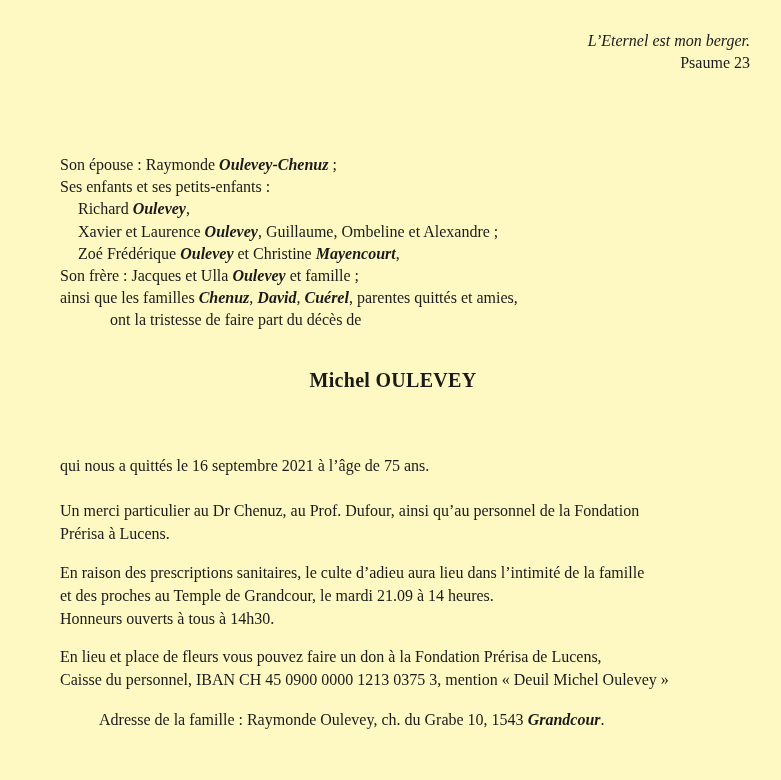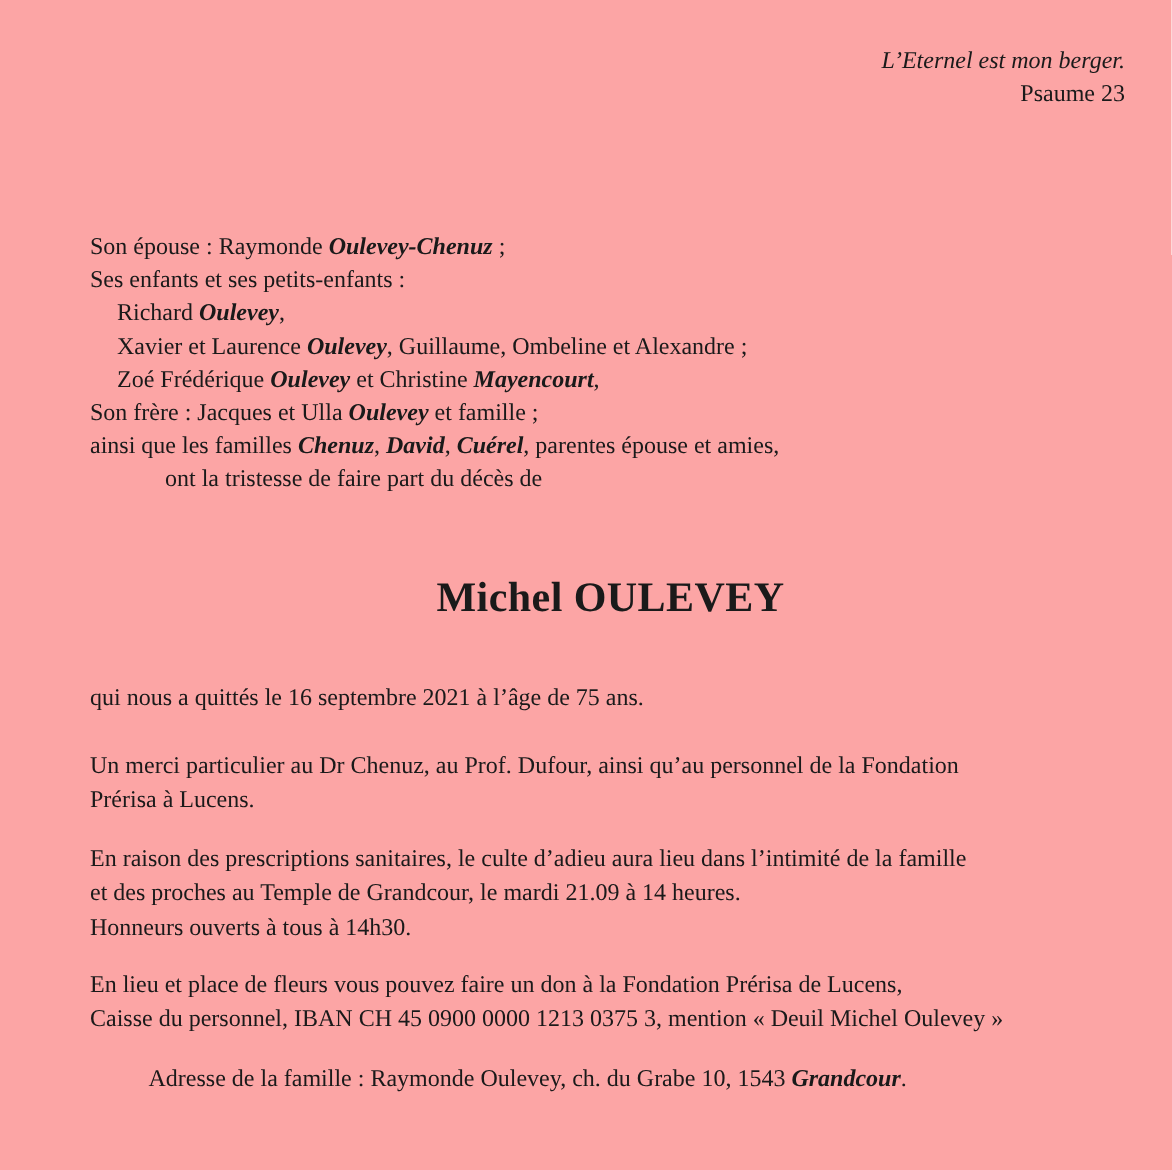--- a/index.html
+++ b/index.html
@@ -4,21 +4,21 @@
 <style>
   html, body {
     margin: 0;
     padding: 0;
     background: #ffffff;
   }
   .page {
     position: relative;
     width: 781px;
     height: 780px;
-    background: #fca5a5;
+    background: #fef9c3;
     color: #1a1a1a;
     font-family: "Liberation Serif", "DejaVu Serif", serif;
     font-size: 16px;
     overflow: hidden;
   }
   .epigraph {
     position: absolute;
     top: 30px;
     right: 31px;
     text-align: right;
@@ -37,23 +37,23 @@
   .line {
     white-space: nowrap;
   }
   .indent-1 { padding-left: 18px; }
   .indent-2 { padding-left: 50px; }
   .deceased-name {
     position: absolute;
     top: 366px;
     left: 60px;
     width: 660px;
-    margin: 17px;
+    margin: 3px;
     text-align: center;
-    font-size: 28px;
+    font-size: 20px;
     font-weight: bold;
     letter-spacing: 0.3px;
   }
   .para {
     position: absolute;
     left: 60px;
     right: 40px;
     line-height: 23px;
   }
   .para-death-date { top: 454px; }
@@ -73,21 +73,21 @@
     <div class="epigraph-source">Psaume 23</div>
   </div>
 
   <div class="family-list">
     <div class="line"><span>Son épouse : Raymonde </span><span class="seg-bold">Oulevey-Chenuz</span><span> ;</span></div>
     <div class="line"><span>Ses enfants et ses petits-enfants :</span></div>
     <div class="line indent-1"><span>Richard </span><span class="seg-bold">Oulevey</span><span>,</span></div>
     <div class="line indent-1"><span>Xavier et Laurence </span><span class="seg-bold">Oulevey</span><span>, Guillaume, Ombeline et Alexandre ;</span></div>
     <div class="line indent-1"><span>Zoé Frédérique </span><span class="seg-bold">Oulevey</span><span> et Christine </span><span class="seg-bold">Mayencourt</span><span>,</span></div>
     <div class="line"><span>Son frère : Jacques et Ulla </span><span class="seg-bold">Oulevey</span><span> et famille ;</span></div>
-    <div class="line"><span>ainsi que les familles </span><span class="seg-bold">Chenuz</span><span>, </span><span class="seg-bold">David</span><span>, </span><span class="seg-bold">Cuérel</span><span>, parentes épouse et amies,</span></div>
+    <div class="line"><span>ainsi que les familles </span><span class="seg-bold">Chenuz</span><span>, </span><span class="seg-bold">David</span><span>, </span><span class="seg-bold">Cuérel</span><span>, parentes quittés et amies,</span></div>
     <div class="line indent-2"><span>ont la tristesse de faire part du décès de</span></div>
   </div>
 
   <h1 class="deceased-name">Michel OULEVEY</h1>
 
   <div class="para para-death-date">
     <div class="line"><span>qui nous a quittés le 16 septembre 2021 à l’âge de 75 ans.</span></div>
   </div>
 
   <div class="para para-thanks">

